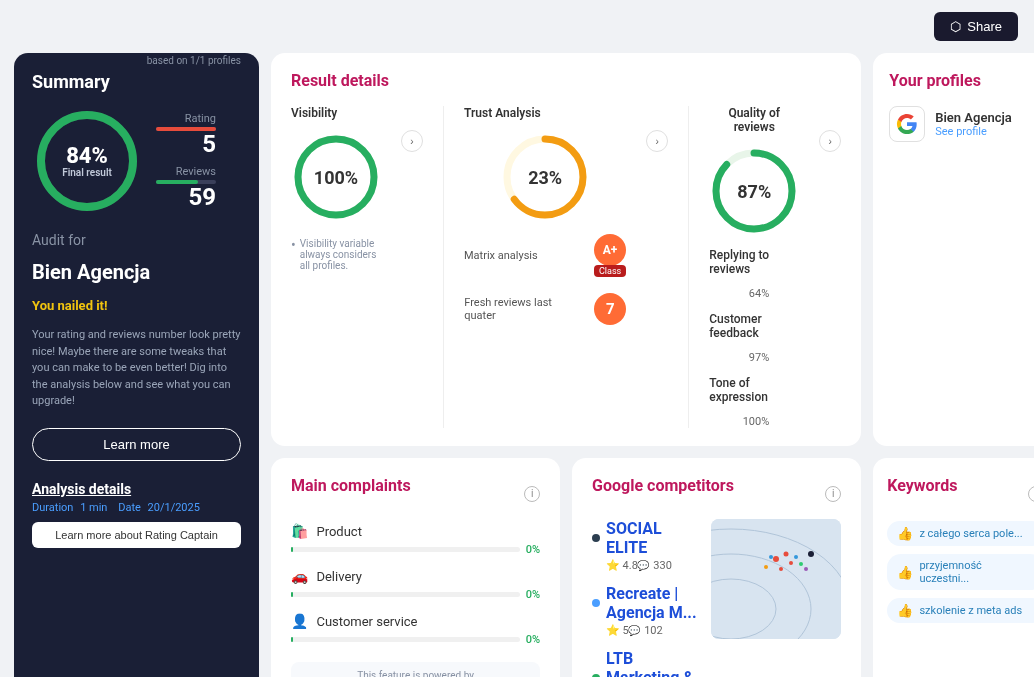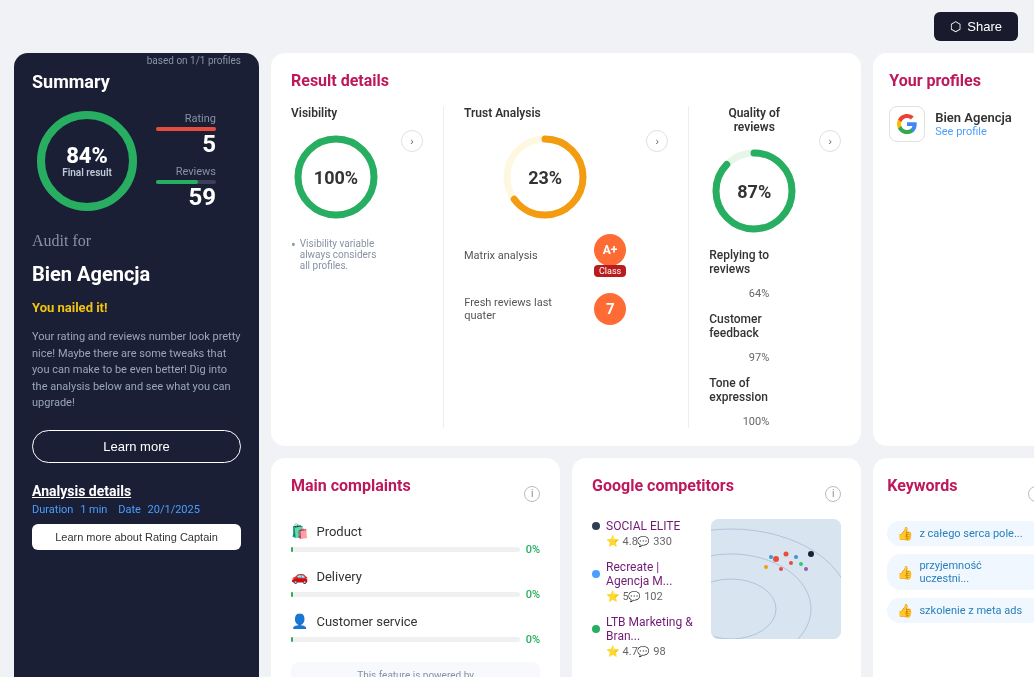--- a/index.html
+++ b/index.html
@@ -150,24 +150,23 @@
     }
 
     .reviews-bar-fill {
       height: 100%;
       background: #27ae60;
       border-radius: 2px;
       width: 70%;
     }
 
     .audit-for {
-      font-size: 16px;
+      font-size: 14px;
       color: #8892a4;
       margin-top: 6px;
-      font-family: Liberation Serif, serif;
     }
 
     .audit-name {
       font-size: 20px;
       font-weight: 700;
       color: #fff;
       margin-top: 2px;
     }
 
     .nailed-it {
@@ -596,23 +595,23 @@
     }
 
     .competitor-dot {
       width: 8px;
       height: 8px;
       border-radius: 50%;
       flex-shrink: 0;
     }
 
     .competitor-name {
-      font-size: 12px;
-      color: #701a75;
-      font-weight: 400;
+      font-size: 16px;
+      color: #1d4ed8;
+      font-weight: 700;
     }
 
     .competitor-stats {
       display: flex;
       align-items: center;
       gap: 0;
       margin-left: 14px;
     }
 
     .competitor-rating {

